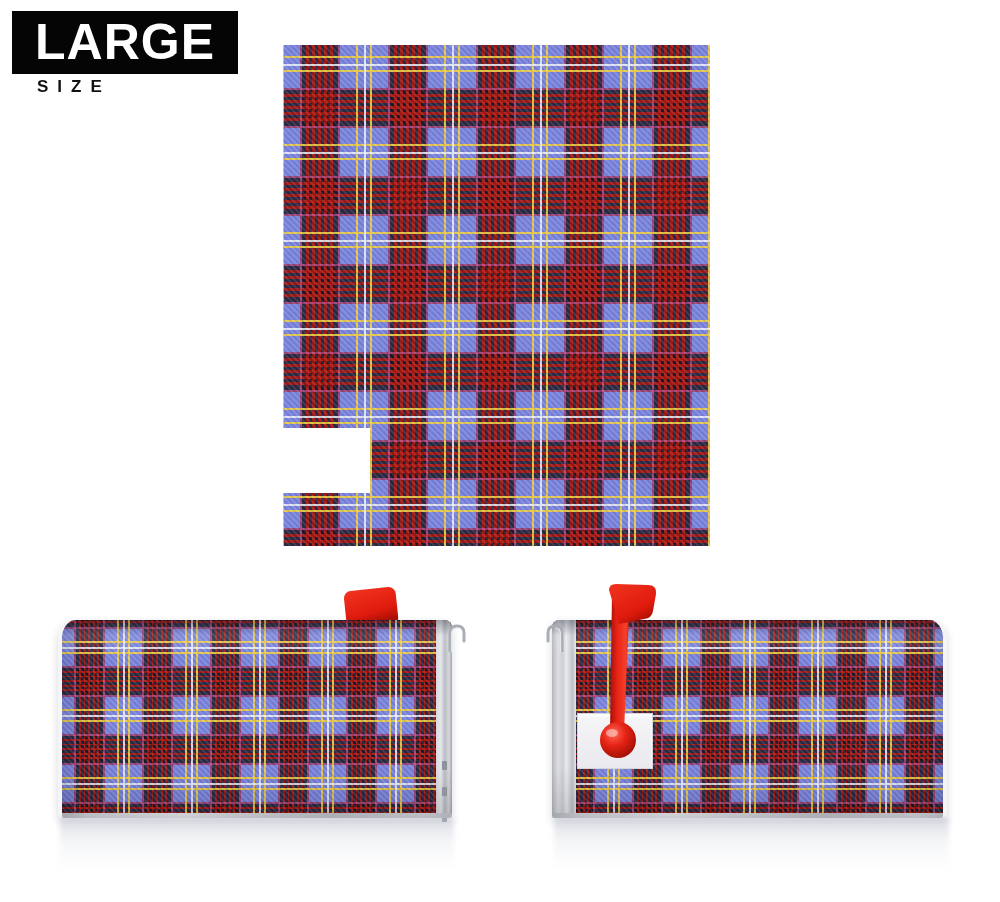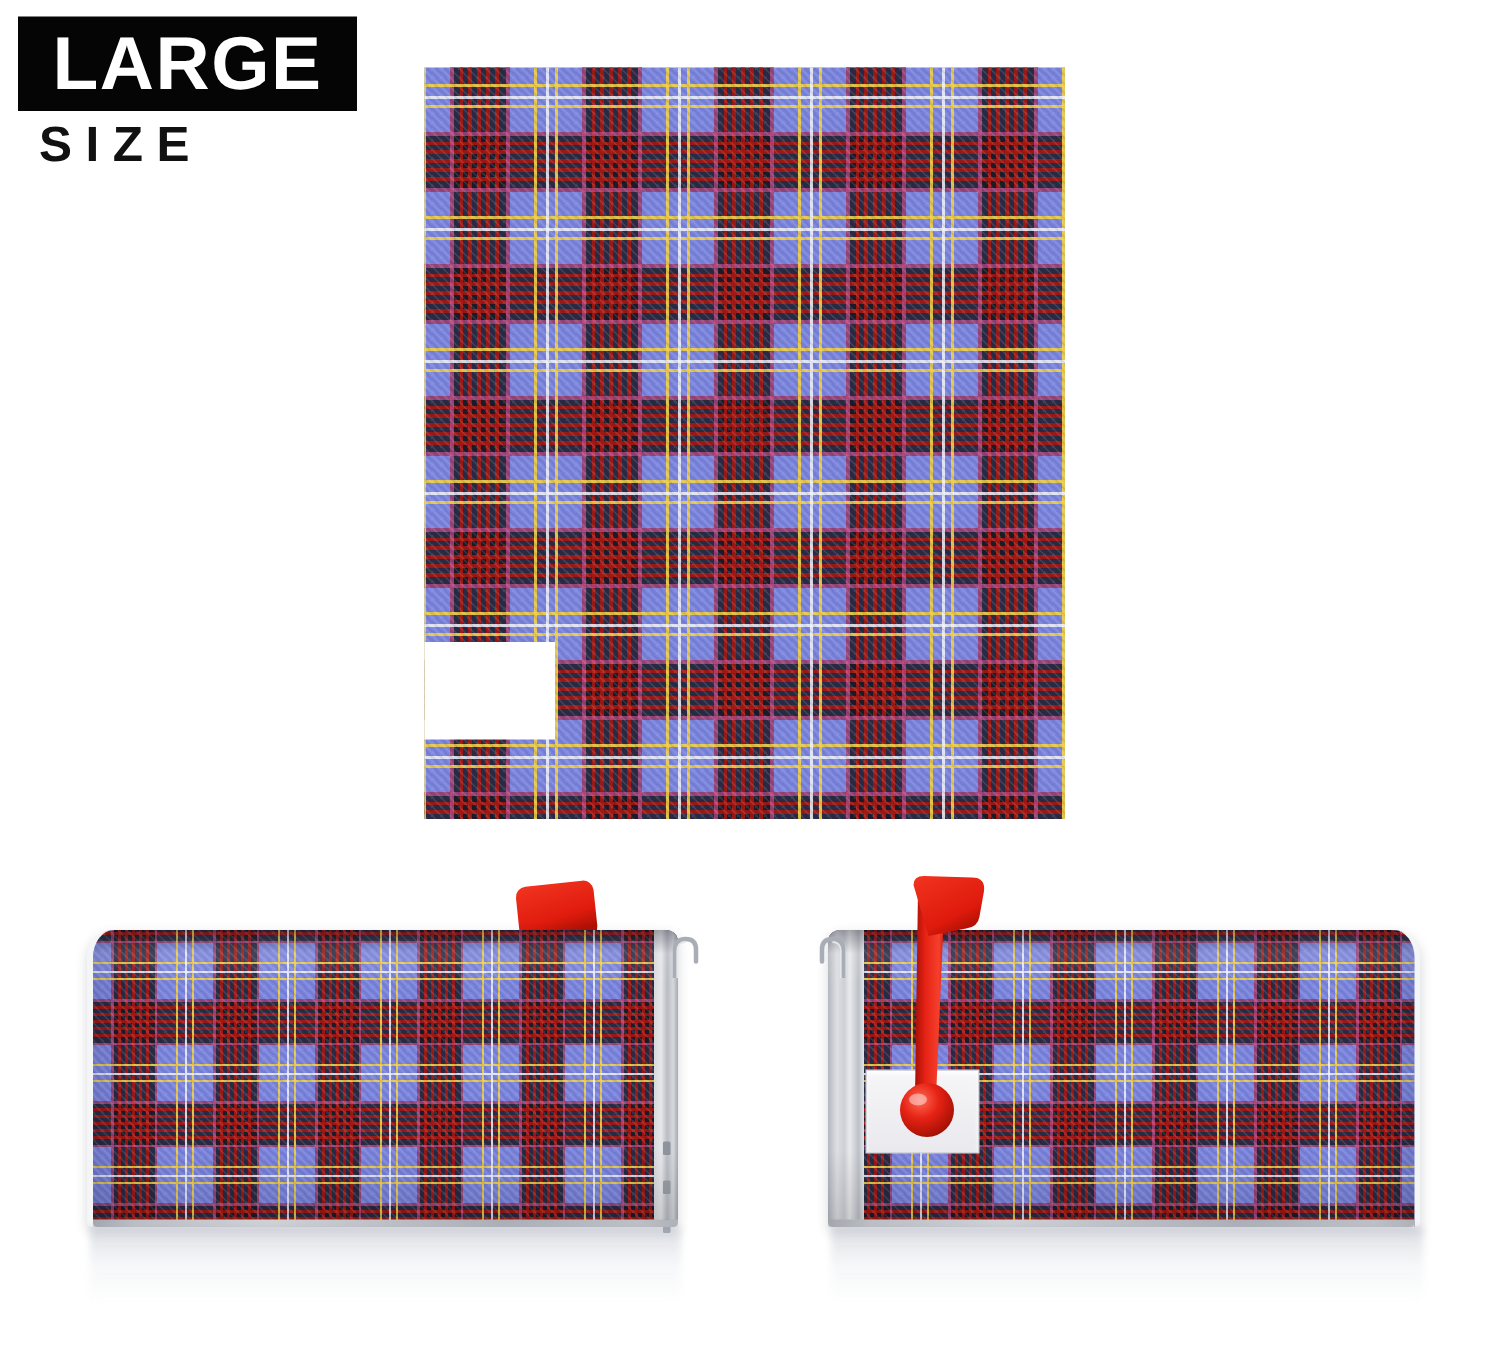--- a/index.html
+++ b/index.html
@@ -14,21 +14,21 @@
   }
 
   
   .badge{position:absolute;left:12px;top:11px;}
   .badge-box{
     width:226px;height:63px;background:var(--badge-bg);color:var(--badge-text);
     display:flex;align-items:flex-start;justify-content:center;
     font-size:50px;font-weight:800;letter-spacing:1px;line-height:63px;
   }
   .badge-sub{
-    margin-top:3px;margin-left:14px;font-size:33px;font-weight:800;
+    margin-top:3px;margin-left:25px;font-size:17px;font-weight:800;
     letter-spacing:9px;color:var(--badge-subtitle-text);
   }
 
   
   .tartan{
     background-color:var(--tartan-blue);
     background-image:
       
       repeating-linear-gradient(45deg,
         rgba(255,255,255,0.10) 0px, rgba(255,255,255,0.10) 1px,

